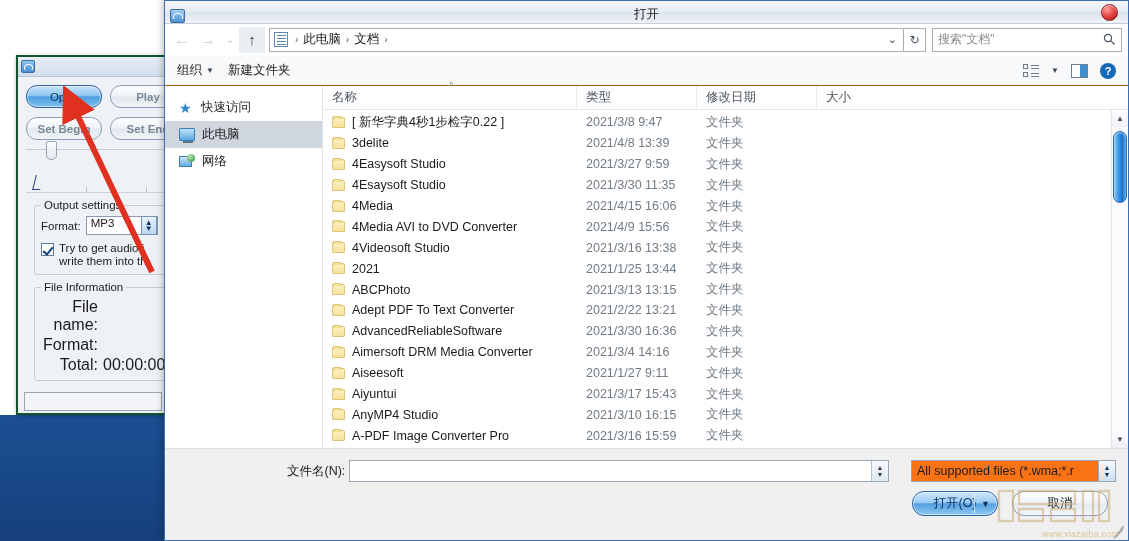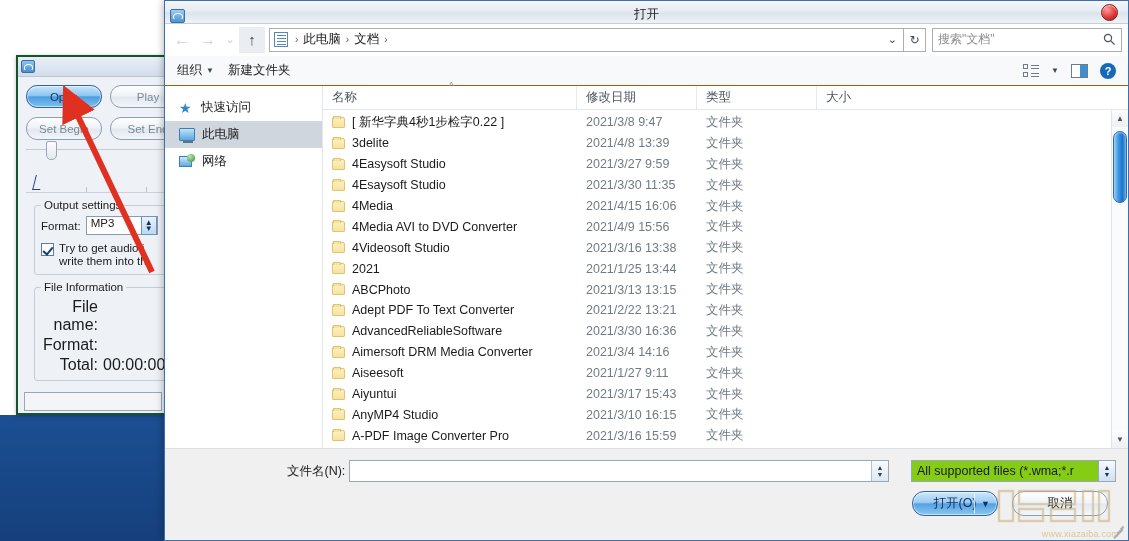--- a/index.html
+++ b/index.html
@@ -56,21 +56,21 @@
 
   .btn-row { display: flex; gap: 8px; padding: 0 8px; margin-bottom: 9px; }
   .xp-btn {
     flex: 1 1 0; height: 23px;
     border-radius: 11px;
     border: 1px solid #8ba0b8;
     background: linear-gradient(to bottom, #fdfefe 0%, #eef2f6 48%, #e2e8ef 52%, #f2f5f8 100%);
     font-size: 11.5px; color: #7b8896;
     display: flex; align-items: center; justify-content: center;
     font-family: "Liberation Sans", sans-serif;
-    white-space: nowrap; overflow: hidden;
+    white-space: nowrap; overflow: hidden; font-weight: bold;
   }
   .xp-btn.primary {
     border: 1px solid #2e63a6;
     background: linear-gradient(to bottom, #c9e4fb 0%, #8fc6f2 45%, #4d9ee0 52%, #7dc0ef 100%);
     color: #12315c; font-weight: normal;
     box-shadow: inset 0 0 0 1px rgba(255,255,255,.55);
   }
   .slider-track {
     margin: 2px 8px 0 8px; height: 16px;
     border-top: 1px solid #c3ccd6;
@@ -432,21 +432,21 @@
   #fname-input .spin {
     position: absolute; right: 0; top: 0; width: 17px; height: 20px;
     background: linear-gradient(to bottom,#f7fafd,#dfe8f1);
     border-left: 1px solid #b3c0cd;
     display: flex; flex-direction: column; align-items:center; justify-content:center;
     font-size: 7px; line-height: 7px; color:#2b3f55;
   }
   #filetype-combo {
     position: absolute; right: 12px; top: 11px;
     width: 205px; height: 22px;
-    border: 1px solid #9aa7b5; background: #84cc16;
+    border: 1px solid #9aa7b5; background: #f97316;
     display: flex; align-items: center; padding-left: 5px;
     font-size: 12.5px; color: #1b1b1b; overflow: hidden; white-space: nowrap;
   }
   #filetype-combo .spin {
     position: absolute; right: 0; top: 0; width: 17px; height: 20px;
     background: linear-gradient(to bottom,#f7fafd,#cfe0f1);
     border-left: 1px solid #8fa8c0;
     display: flex; flex-direction: column; align-items:center; justify-content:center;
     font-size: 7px; line-height: 7px; color:#12315c;
   }
@@ -648,22 +648,22 @@
         <span>网络</span>
       </div>
     </div>
 
     <div id="listpane">
       <div id="col-headers">
         <div class="col-h col-name">
           <span>名称</span>
           <span class="sort-caret">^</span>
         </div>
+        <div class="col-h col-type">类型</div>
         <div class="col-h col-date">修改日期</div>
-        <div class="col-h col-type">类型</div>
         <div class="col-h col-size">大小</div>
       </div>
 
       <div id="filerows-wrap">
         <div id="filerows">
             <div class="file-row">
               <div class="fr-name">
                 <span class="folder-ico"></span>
                 <span>[ 新华字典4秒1步检字0.22 ]</span>
               </div>

